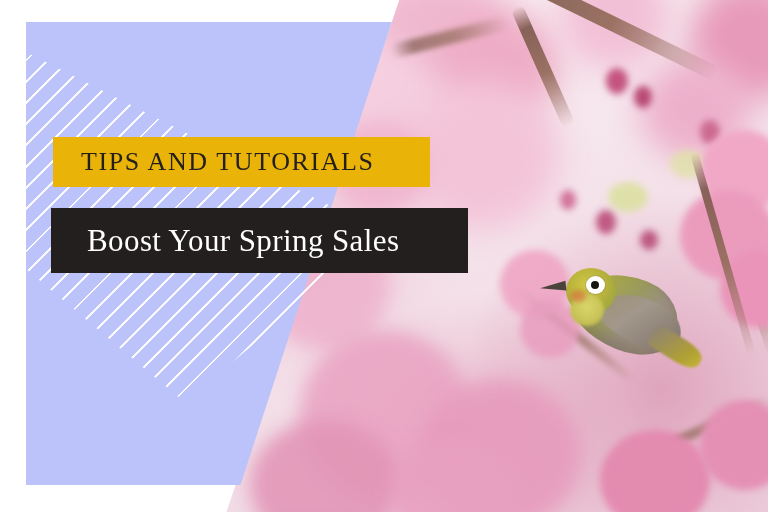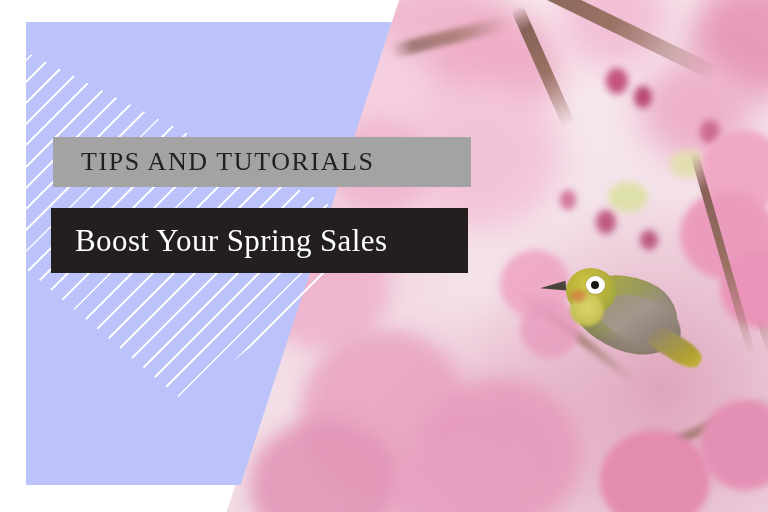--- a/index.html
+++ b/index.html
@@ -163,23 +163,23 @@
     -webkit-clip-path: polygon(0 0, 100% 52%, 44% 100%, 0 62%);
     clip-path: polygon(0 0, 100% 52%, 44% 100%, 0 62%);
     pointer-events: none;
   }
 
   
   .eyebrow-band {
     position: absolute;
     left: 53px;
     top: 137px;
-    width: 418px;
+    width: 377px;
     height: 50px;
-    background: #a3a3a3;
+    background: #eab308;
     display: flex;
     align-items: center;
   }
   .eyebrow-text {
     font-family: "Liberation Serif", serif;
     font-size: 26px;
     letter-spacing: 1.6px;
     color: #221f1d;
     padding-left: 28px;
     white-space: nowrap;
@@ -201,21 +201,21 @@
     left: 51px;
     top: 290px;
     width: 368px;
     height: 65px;
   }
   .title-text {
     font-family: "Liberation Serif", serif;
     font-size: 31px;
     color: #ffffff;
     letter-spacing: .4px;
-    padding-left: 24px;
+    padding-left: 36px;
     white-space: nowrap;
   }
 </style>
 </head>
 <body>
 
 <div id="poster">
 
   <div class="photo-layer">
     <div class="ph-base"></div>

